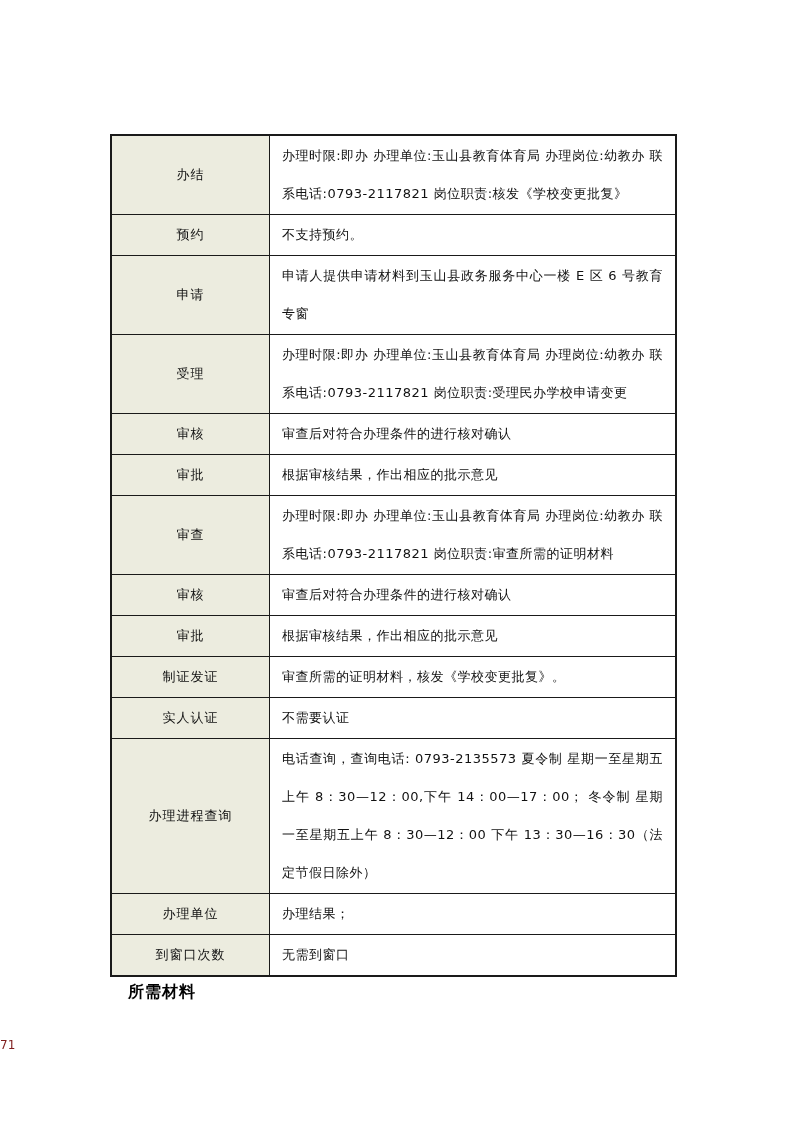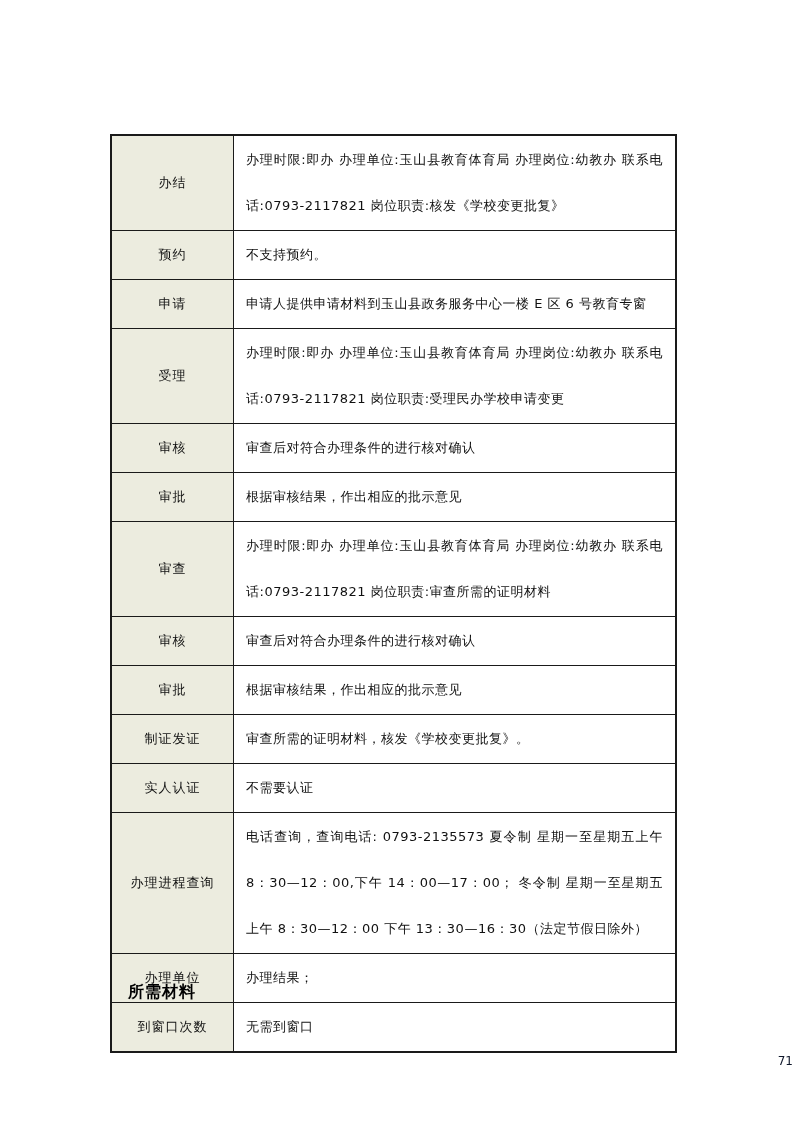--- a/index.html
+++ b/index.html
@@ -31,49 +31,48 @@
   }
   table.procedure-table {
     border: 2px solid #1a1a1a;
   }
   td.label-cell {
     width: 115px;
     background: #ececE1;
     background-color: #ececdf;
     text-align: center;
     border-right: 2px solid #1a1a1a;
-    padding: 4px 3px;
+    padding: 4px 21px;
     line-height: 20px;
     letter-spacing: 1px;
   }
   td.content-cell {
     padding: 1px 12px 1px 12px;
-    line-height: 46px;
+    line-height: 38px;
     text-align: justify;
     letter-spacing: 0.5px;
   }
   .section-heading {
     position: absolute;
     left: 112px;
     top: 966px;
     margin: 16px;
     font-size: 16px;
     font-weight: bold;
     color: #000000;
     letter-spacing: 1px;
   }
   .page-number {
     position: absolute;
     top: 1038px;
     left: 0;
     width: 100%;
-    text-align: right;
+    text-align: left;
     font-size: 12px;
-    color: #0f172a;
-    margin-top: 16px;
+    color: #7f1d1d;
   }
 </style>
 </head>
 <body>
 
 <div class="page">
 
   <table class="procedure-table">
     <tbody id="table-body">
     <tr>

